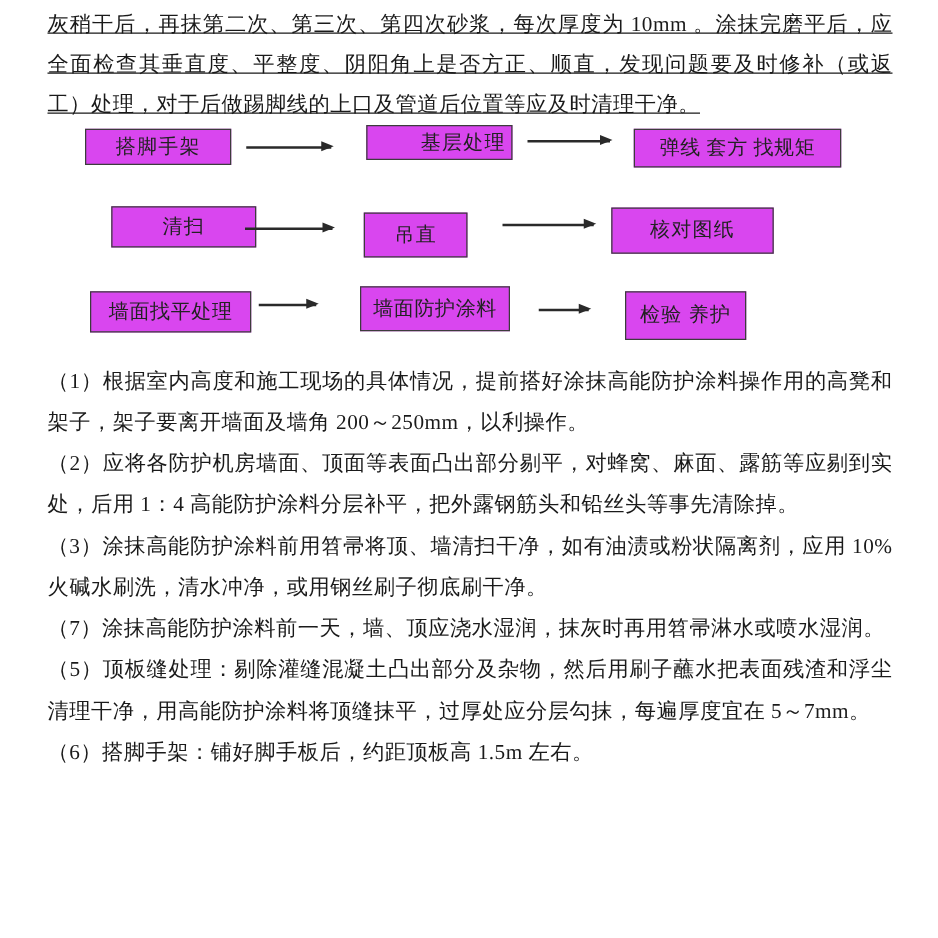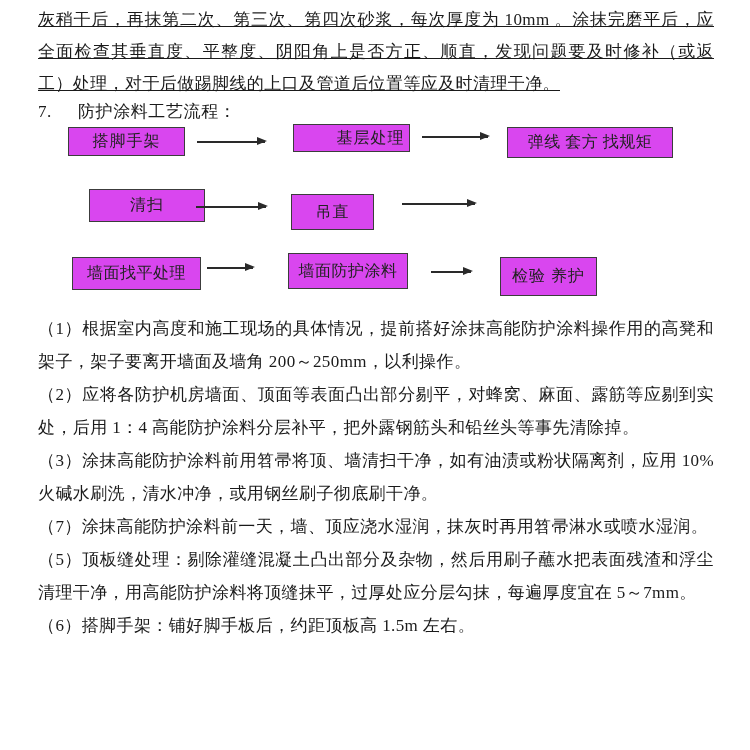--- a/index.html
+++ b/index.html
@@ -88,34 +88,34 @@
   
   .steps { margin-top: 12px; }
 </style>
 </head>
 <body>
 
 <div class="page">
 
   <p class="body-text intro">灰稍干后，再抹第二次、第三次、第四次砂浆，每次厚度为 10mm 。涂抹完磨平后，应全面检查其垂直度、平整度、阴阳角上是否方正、顺直，发现问题要及时修补（或返工）处理，对于后做踢脚线的上口及管道后位置等应及时清理干净。</p>
 
-  <p class="heading7"><span class="num">7.</span><span>防护涂料工艺流程：</span></p>
 
   <div class="flowchart">
 
     <div class="fbox b11">搭脚手架</div>
     <div class="arrow a11"></div>
     <div class="fbox b12">基层处理</div>
     <div class="arrow a12"></div>
     <div class="fbox b13">弹线 套方 找规矩</div>
 
     <div class="fbox b21">清扫</div>
     <div class="arrow a21"></div>
     <div class="fbox b22">吊直</div>
     <div class="arrow a22"></div>
+    <div class="fbox b23">核对图纸</div>
 
     <div class="fbox b31">墙面找平处理</div>
     <div class="arrow a31"></div>
     <div class="fbox b32">墙面防护涂料</div>
     <div class="arrow a32"></div>
     <div class="fbox b33">检验 养护</div>
   </div>
 
   <div class="steps">
     <p class="body-text">（1）根据室内高度和施工现场的具体情况，提前搭好涂抹高能防护涂料操作用的高凳和架子，架子要离开墙面及墙角 200～250mm，以利操作。</p>

